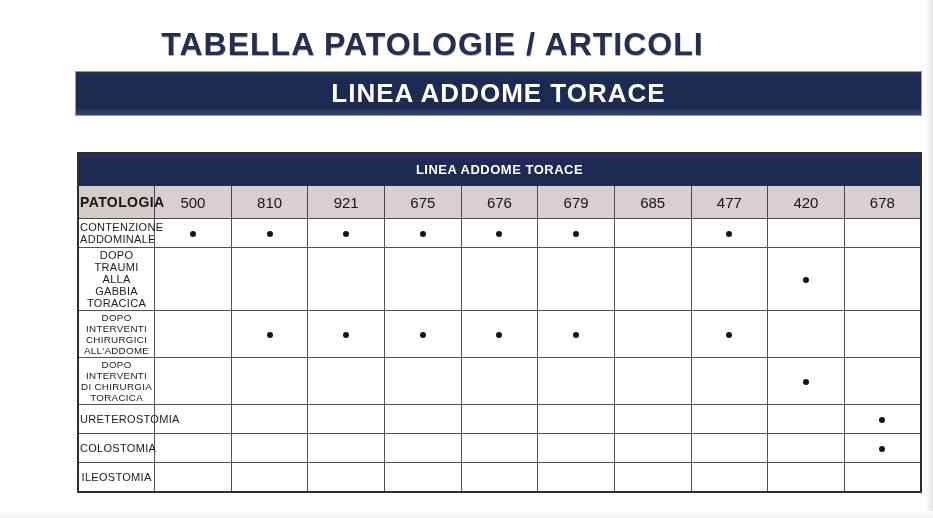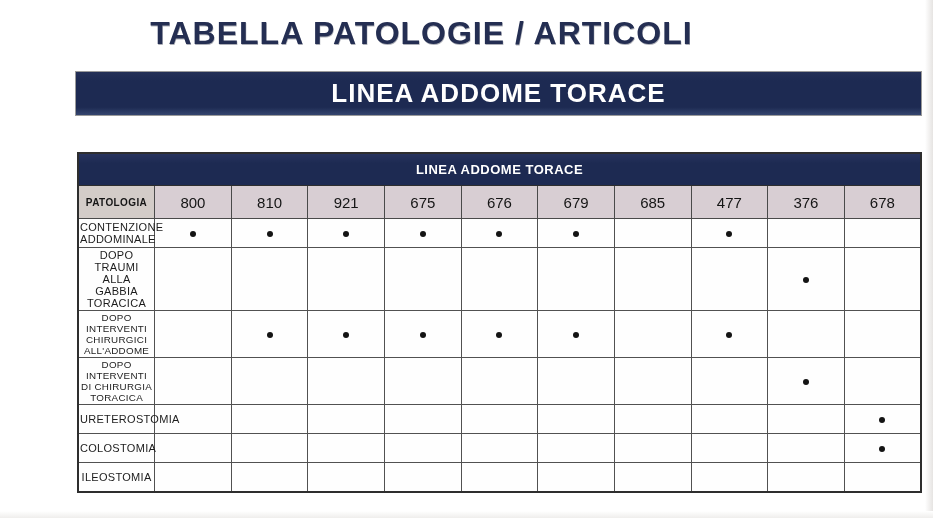--- a/index.html
+++ b/index.html
@@ -2,21 +2,21 @@
 <html><head>
 <meta charset="utf-8">
 <style>
   html,body{margin:0;padding:0;}
   body{
     width:933px;height:518px;position:relative;overflow:hidden;
     background:#ffffff;
     font-family:"Liberation Sans", sans-serif;
   }
   .page-title{
-    position:absolute;top:14px;left:0;width:841px;margin:1px;
+    position:absolute;top:14px;left:0;width:841px;margin:12px;
     text-align:center;
     font-size:32px;font-weight:bold;letter-spacing:1px;
     color:var(--title-color,#242e52);
     text-shadow:0.5px 0.5px 0 rgba(20,25,50,0.35);
   }
   .line-banner{
     position:absolute;left:75px;top:71px;width:845px;height:43px;
     background:linear-gradient(to bottom,#243057 0%, var(--navy,#1d2a52) 20%, var(--navy,#1d2a52) 82%, #35456f 100%);
     border:1px solid #9a9a9a;
     display:flex;align-items:center;justify-content:center;
@@ -34,21 +34,21 @@
     background:linear-gradient(to bottom,#27335d 0%, var(--navy,#1d2a52) 30%, var(--navy,#1d2a52) 100%);
     color:#ffffff;font-size:13px;font-weight:bold;letter-spacing:0.5px;
     height:29px;border:1px solid #2e2e2e;
   }
   tr.head th{
     height:30px;border:1px solid #4a4a4a;
     color:#151515;text-align:center;vertical-align:middle;
   }
   th.pcol{
     width:306px;background:var(--patologia-bg,#d3ccc8);
-    font-size:10px;font-weight:bold;letter-spacing:0.4px;
+    font-size:14px;font-weight:bold;letter-spacing:0.4px;
   }
   th.acol{
     width:53.9px;background:var(--article-bg,#d8ced3);
     font-size:15px;font-weight:normal;
   }
   tbody td{
     height:26px;border:1px solid #515151;background:#fefefe;
     text-align:center;vertical-align:middle;
   }
   td.plabel{
@@ -77,29 +77,29 @@
   <span>LINEA ADDOME TORACE</span>
 </div>
 
 <table class="ptable">
   <thead>
     <tr class="band">
       <th colspan="11">LINEA ADDOME TORACE</th>
     </tr>
     <tr class="head" id="head-row">
       <th class="pcol">PATOLOGIA</th>
-    <th class="acol">800</th>
+    <th class="acol">500</th>
         <th class="acol">810</th>
         <th class="acol">921</th>
         <th class="acol">675</th>
         <th class="acol">676</th>
         <th class="acol">679</th>
         <th class="acol">685</th>
         <th class="acol">477</th>
-        <th class="acol">376</th>
+        <th class="acol">420</th>
         <th class="acol">678</th>
       </tr>
   </thead>
   <tbody id="table-body">
       <tr>
         <td class="plabel">CONTENZIONE ADDOMINALE</td>
         <td class="mark"><span class="dot"></span></td>
         <td class="mark"><span class="dot"></span></td>
         <td class="mark"><span class="dot"></span></td>
         <td class="mark"><span class="dot"></span></td>

